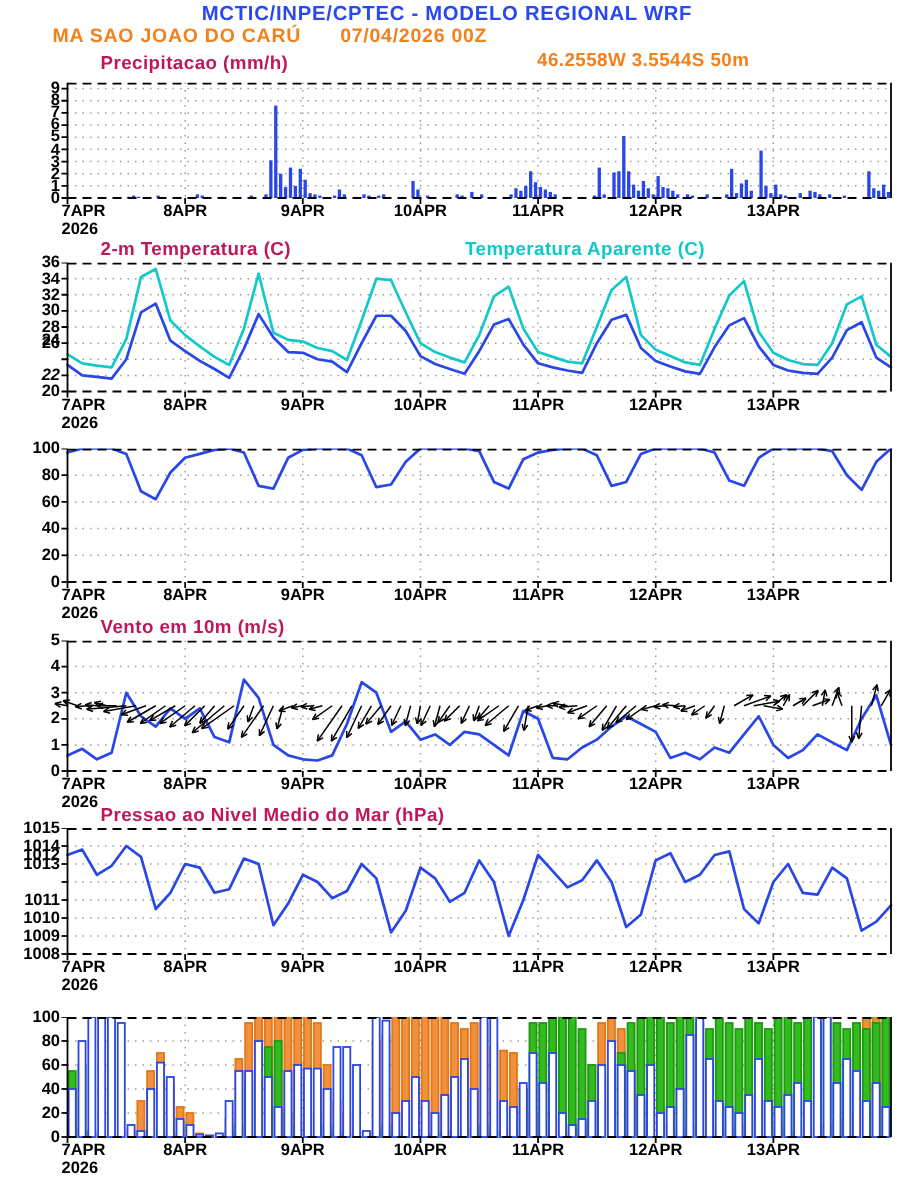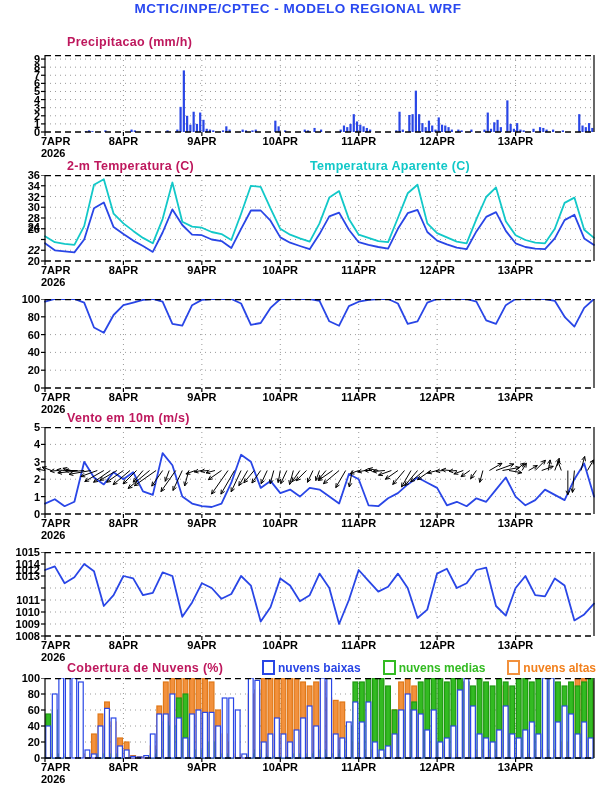--- a/index.html
+++ b/index.html
@@ -23,43 +23,33 @@
   .lbox{display:inline-block;width:9px;height:11px;background:#fff;margin-right:3px;}
   .lb-b{border:2px solid #2946e6;} .lb-g{border:2px solid #33bb22;} .lb-o{border:2px solid #f2913d;}
   .lt-b{color:#2946e6;} .lt-g{color:#33bb22;} .lt-o{color:#f2801d;}
   svg{position:absolute;left:0;}
 </style>
 </head>
 <body>
 
 <div id="page">
   <div class="hdr1">MCTIC/INPE/CPTEC - MODELO REGIONAL WRF</div>
+  <div class="hdr2">
+    <span>MA SAO JOAO DO CARÚ</span><span>07/04/2026 00Z</span>
+  </div>
 
   <div class="ctitle" style="top:35px;left:67px">Precipitacao (mm/h)</div>
+  <div class="rtitle orange" style="top:33px;left:358px">46.2558W 3.5544S 50m</div>
 
   <div class="ctitle" style="top:159px;left:67px">2-m Temperatura (C)</div>
   <div class="rtitle cyan" style="top:159px;left:310px">Temperatura Aparente (C)</div>
 
   <div class="ctitle" style="top:411px;left:67px">Vento em 10m (m/s)</div>
+  <div class="ctitle" style="top:536px;left:67px">Pressao ao Nivel Medio do Mar (hPa)</div>
 
-  <div class="ctitle" style="top:661px;left:67px">Cobertura de Nuvens (%)</div>
-  <div class="legend" style="top:660px">
-    <span class="litem">
-        <span class="lbox lb-b"></span>
-        <span class="lt-b">nuvens baixas</span>
-      </span>
-    <span class="litem">
-        <span class="lbox lb-g"></span>
-        <span class="lt-g">nuvens medias</span>
-      </span>
-    <span class="litem">
-        <span class="lbox lb-o"></span>
-        <span class="lt-o">nuvens altas</span>
-      </span>
-  </div>
 <svg width="612" height="85" viewBox="0 0 612 85" style="top: 55px;">
       <line x1="45" x2="594" y1="68.89473684210526" y2="68.89473684210526" stroke="#9a9a9a" stroke-width="1" stroke-dasharray="1 4"></line>
       <line x1="45" x2="594" y1="60.78947368421053" y2="60.78947368421053" stroke="#9a9a9a" stroke-width="1" stroke-dasharray="1 4"></line>
       <line x1="45" x2="594" y1="52.68421052631579" y2="52.68421052631579" stroke="#9a9a9a" stroke-width="1" stroke-dasharray="1 4"></line>
       <line x1="45" x2="594" y1="44.578947368421055" y2="44.578947368421055" stroke="#9a9a9a" stroke-width="1" stroke-dasharray="1 4"></line>
       <line x1="45" x2="594" y1="36.473684210526315" y2="36.473684210526315" stroke="#9a9a9a" stroke-width="1" stroke-dasharray="1 4"></line>
       <line x1="45" x2="594" y1="28.36842105263158" y2="28.36842105263158" stroke="#9a9a9a" stroke-width="1" stroke-dasharray="1 4"></line>
       <line x1="45" x2="594" y1="20.263157894736842" y2="20.263157894736842" stroke="#9a9a9a" stroke-width="1" stroke-dasharray="1 4"></line>
       <line x1="45" x2="594" y1="12.157894736842104" y2="12.157894736842104" stroke="#9a9a9a" stroke-width="1" stroke-dasharray="1 4"></line>
       <line x1="45" x2="594" y1="4.052631578947368" y2="4.052631578947368" stroke="#9a9a9a" stroke-width="1" stroke-dasharray="1 4"></line>

